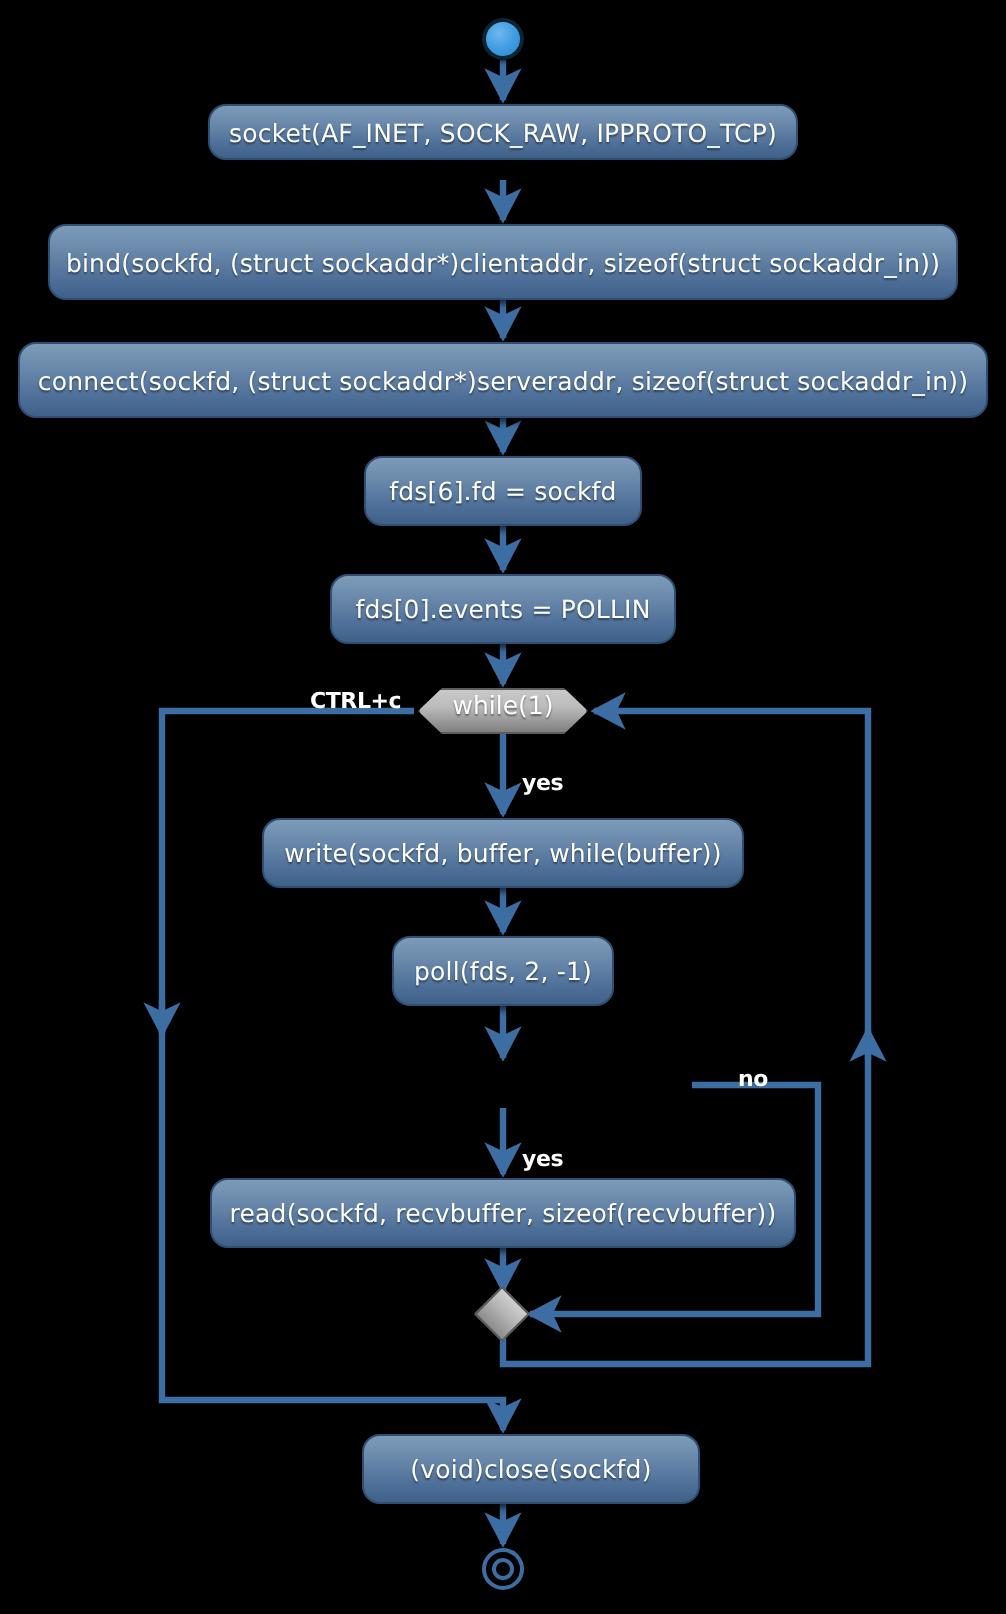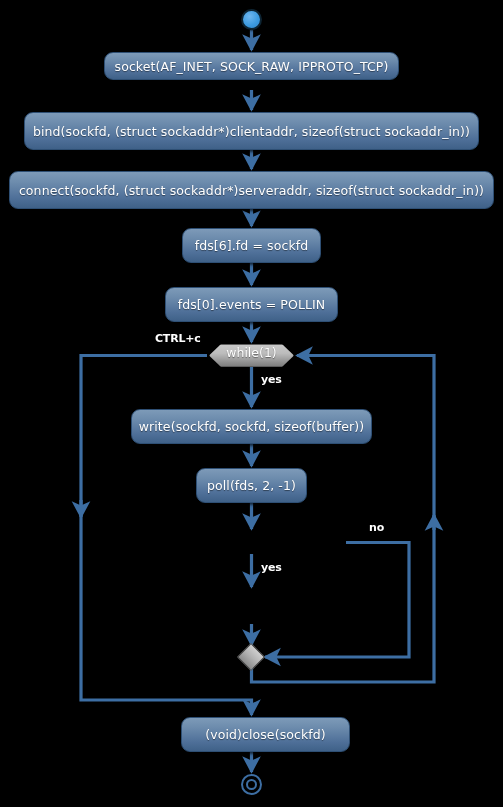--- a/index.html
+++ b/index.html
@@ -89,20 +89,21 @@
   }
   
   .edge-label {
     position: absolute;
     color: #ffffff;
     font-size: 11px;
     font-weight: bold;
     font-family: "DejaVu Sans", sans-serif;
     white-space: nowrap;
     letter-spacing: -0.2px;
+    margin-top: 12px;
   }
 </style>
 </head>
 <body>
 
 <div id="diagram-root">
 
   <svg id="edges-layer" viewBox="0 0 503 807" width="503" height="807" xmlns="http://www.w3.org/2000/svg">
     <defs>
       <marker id="arrow" viewBox="0 0 12 12" refX="9.5" refY="6" markerWidth="7" markerHeight="7" orient="auto-start-reverse">
@@ -171,28 +172,31 @@
 
   <div class="node action-box" style="left:165px; top:287px; width:173px; height:35px;">
     <span>fds[0].events = POLLIN</span>
   </div>
 
   <div class="node decision-hex" style="left:209px; top:344px; width:85px; height:23px;">
     <span>while(1)</span>
   </div>
 
   <div class="node action-box" style="left:131px; top:409px; width:241px; height:35px;">
-    <span>write(sockfd, sockfd, sizeof(buffer))</span>
+    <span>write(sockfd, buffer, while(buffer))</span>
   </div>
 
   <div class="node action-box" style="left:196px; top:468px; width:111px; height:35px;">
     <span>poll(fds, 2, -1)</span>
   </div>
 
 
+  <div class="node action-box" style="left:105px; top:589px; width:293px; height:35px;">
+    <span>read(sockfd, recvbuffer, sizeof(recvbuffer))</span>
+  </div>
 
   <div class="node merge-diamond" style="left:241px; top:647px; width:20px; height:20px;"></div>
 
   <div class="node action-box" style="left:181px; top:717px; width:169px; height:35px;">
     <span>(void)close(sockfd)</span>
   </div>
 
   <div class="node end-ring-outer" style="left:241px; top:774px; width:21px; height:21px;">
     <div class="end-ring-inner" style="left:3px; top:3px; width:11px; height:11px;"></div>
   </div>

